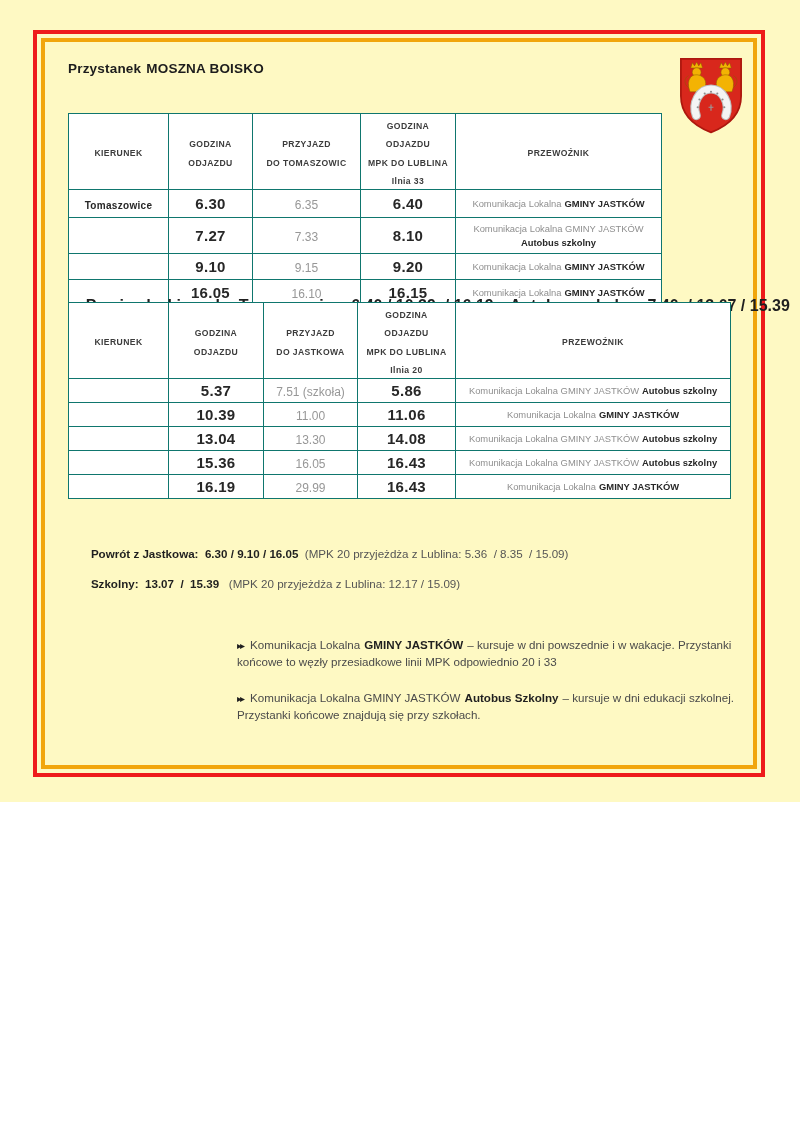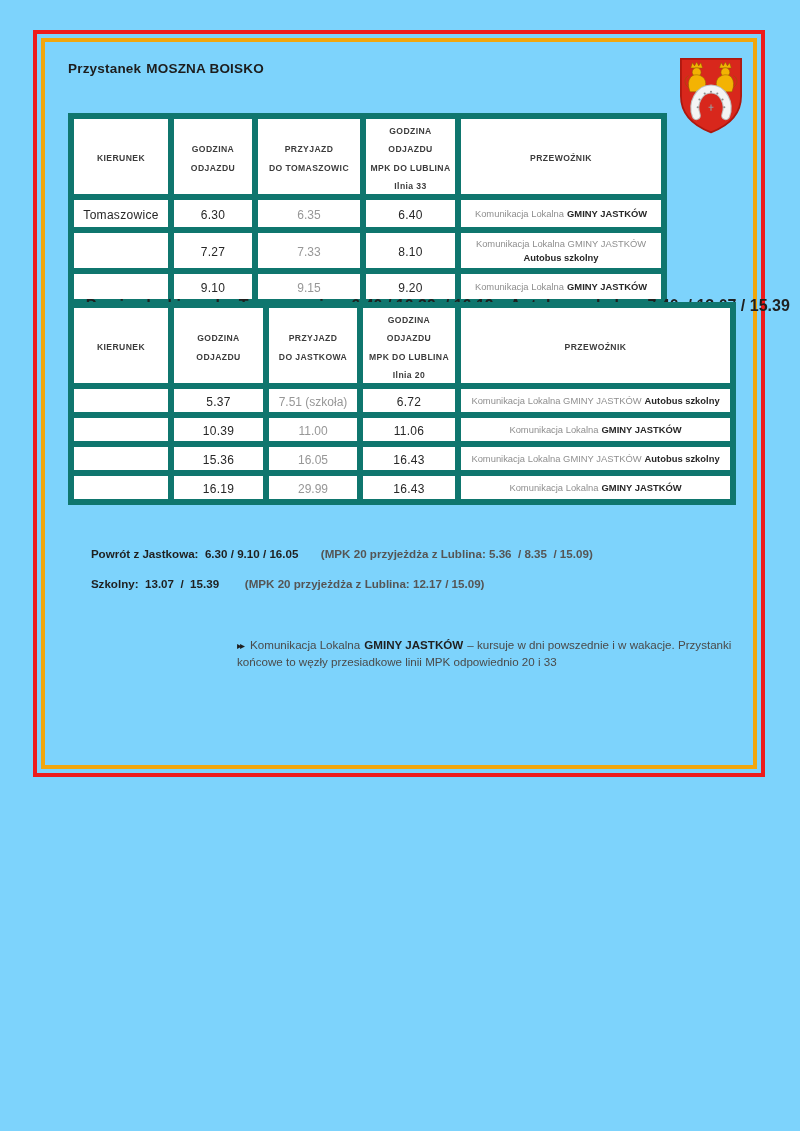--- a/index.html
+++ b/index.html
@@ -1,56 +1,56 @@
 <!DOCTYPE html>
 <html><head>
 <meta charset="utf-8">
 <style>
   html,body{margin:0;padding:0;background:#fff;}
   .page{
-    position:relative;width:800px;height:1131px;background:#7dd3fc;
+    position:relative;width:800px;height:802px;background:#fef9c3;
     font-family:"Liberation Sans",sans-serif;color:#2b2b2b;overflow:hidden;
   }
   
   .frame-outer{
     position:absolute;left:33px;top:30px;width:732px;height:747px;
     border:4px solid #ee1b1b;box-sizing:border-box;
   }
   .frame-inner{
     position:absolute;left:4px;top:4px;right:4px;bottom:4px;
     border:4px solid #f1a60d;box-sizing:border-box;
   }
   
   .title{position:absolute;left:68px;top:61px;font-size:13.5px;letter-spacing:.2px;color:#1d1d1d;}
   .title .prefix{font-weight:600;margin-right:5px;}
   .title .stop{font-weight:800;}
   
   .herb{position:absolute;left:676px;top:56px;width:70px;height:80px;}
   
   table.tbl{position:absolute;border-collapse:collapse;table-layout:fixed;background:#fff;}
-  table.tbl td{border:6px solid #0f766e;text-align:center;vertical-align:middle;padding:1px 0;overflow:hidden;}
+  table.tbl td{border:1px solid #0f766e;text-align:center;vertical-align:middle;padding:1px 0;overflow:hidden;}
   .th{font-size:8.6px;font-weight:600;letter-spacing:.4px;color:#3c3c3c;white-space:pre-line;line-height:1.55;}
-  .dir{font-size:12px;font-weight:400;color:#272727;letter-spacing:.3px;margin-top:29px;}
-  .time-b{font-size:12px;font-weight:400;color:#272727;letter-spacing:.3px;}
+  .dir{font-size:10px;font-weight:700;color:#272727;letter-spacing:.3px;margin-top:29px;}
+  .time-b{font-size:15px;font-weight:700;color:#272727;letter-spacing:.3px;}
   .time-g{font-size:12px;color:#979797;}
   .carrier{font-size:9.4px;color:#8f8f8f;line-height:1.5;}
   .carrier .cb{color:#272727;font-weight:700;margin-left:3px;}
   .carrier .blocked{display:block;margin-left:0;}
   #table1{left:68px;top:113px;width:593px;}
   #table1 .hrow td{height:54px;}
   #table1 .r0 td{height:25px;} #table1 .r1 td{height:33px;}
   #table1 .r2 td{height:23px;text-align:center;} #table1 .r3 td{height:23px;}
   #table2{left:68px;top:302px;width:662px;}
   #table2 .hrow td{height:56px;}
   #table2 tr.data td{height:21px;}
   
   .midline{position:absolute;left:68px;top:279px;font-size:16px;font-weight:700;color:#1f1f1f;white-space:pre-wrap;}
   .midline .gap{display:inline-block;width:16px;}
   .note-line{position:absolute;font-size:11.6px;font-weight:700;color:#1f1f1f;white-space:pre-wrap;}
-  .note-line .paren{font-weight:700;color:#555555;padding-left:16px;}
+  .note-line .paren{font-weight:400;color:#555555;}
   #powrot{left:78px;top:534px;}
   #szkolny{left:78px;top:564px;}
   
   .notes{position:absolute;left:237px;top:637px;width:497px;font-size:11.6px;color:#4a4a4a;line-height:1.46;}
   .notes p{margin:0 0 19px 0;}
   .notes .arrow{font-size:10px;letter-spacing:-2px;margin-right:7px;color:#1f1f1f;}
   .notes .pre{margin-right:4px;}
   .notes b{color:#1f1f1f;margin-right:4px;}
 </style>
 </head>
@@ -172,29 +172,36 @@
       <td><span class="th">GODZINA
 ODJAZDU
 MPK DO LUBLINA
 Ilnia 20</span></td>
       <td><span class="th">PRZEWOŹNIK</span></td>
     </tr>
     <tr class="data">
       <td><span class="dir"></span></td>
       <td><span class="time-b">5.37</span></td>
       <td><span class="time-g">7.51 (szkoła)</span></td>
-      <td><span class="time-b">6.72</span></td>
+      <td><span class="time-b">5.86</span></td>
       <td class="carrier"><span>Komunikacja Lokalna GMINY JASTKÓW</span><span class="cb">Autobus szkolny</span></td>
     </tr>
     <tr class="data">
       <td><span class="dir"></span></td>
       <td><span class="time-b">10.39</span></td>
       <td><span class="time-g">11.00</span></td>
       <td><span class="time-b">11.06</span></td>
       <td class="carrier"><span>Komunikacja Lokalna</span><span class="cb">GMINY JASTKÓW</span></td>
+    </tr>
+    <tr class="data">
+      <td><span class="dir"></span></td>
+      <td><span class="time-b">13.04</span></td>
+      <td><span class="time-g">13.30</span></td>
+      <td><span class="time-b">14.08</span></td>
+      <td class="carrier"><span>Komunikacja Lokalna GMINY JASTKÓW</span><span class="cb">Autobus szkolny</span></td>
     </tr>
     <tr class="data">
       <td><span class="dir"></span></td>
       <td><span class="time-b">15.36</span></td>
       <td><span class="time-g">16.05</span></td>
       <td><span class="time-b">16.43</span></td>
       <td class="carrier"><span>Komunikacja Lokalna GMINY JASTKÓW</span><span class="cb">Autobus szkolny</span></td>
     </tr>
     <tr class="data">
       <td><span class="dir"></span></td>
@@ -210,15 +217,18 @@
     <span>Powrót z Jastkowa:  6.30 / 9.10 / 16.05</span><span class="paren">  (MPK 20 przyjeżdża z Lublina: 5.36  / 8.35  / 15.09)</span>
   </div>
   <div class="note-line" id="szkolny">
     <span>Szkolny:  13.07  /  15.39</span><span class="paren">   (MPK 20 przyjeżdża z Lublina: 12.17 / 15.09)</span>
   </div>
 
   <div class="notes">
     <p>
       <span class="arrow">▸▸</span><span class="pre">Komunikacja Lokalna</span><b>GMINY JASTKÓW</b><span>– kursuje w dni powszednie i w wakacje. Przystanki końcowe to węzły przesiadkowe linii MPK odpowiednio 20 i 33</span>
     </p>
+    <p>
+      <span class="arrow">▸▸</span><span class="pre">Komunikacja Lokalna GMINY JASTKÓW</span><b>Autobus Szkolny</b><span>– kursuje w dni edukacji szkolnej. Przystanki końcowe znajdują się przy szkołach.</span>
+    </p>
   </div>
 
 </div>
 
 </body></html>

